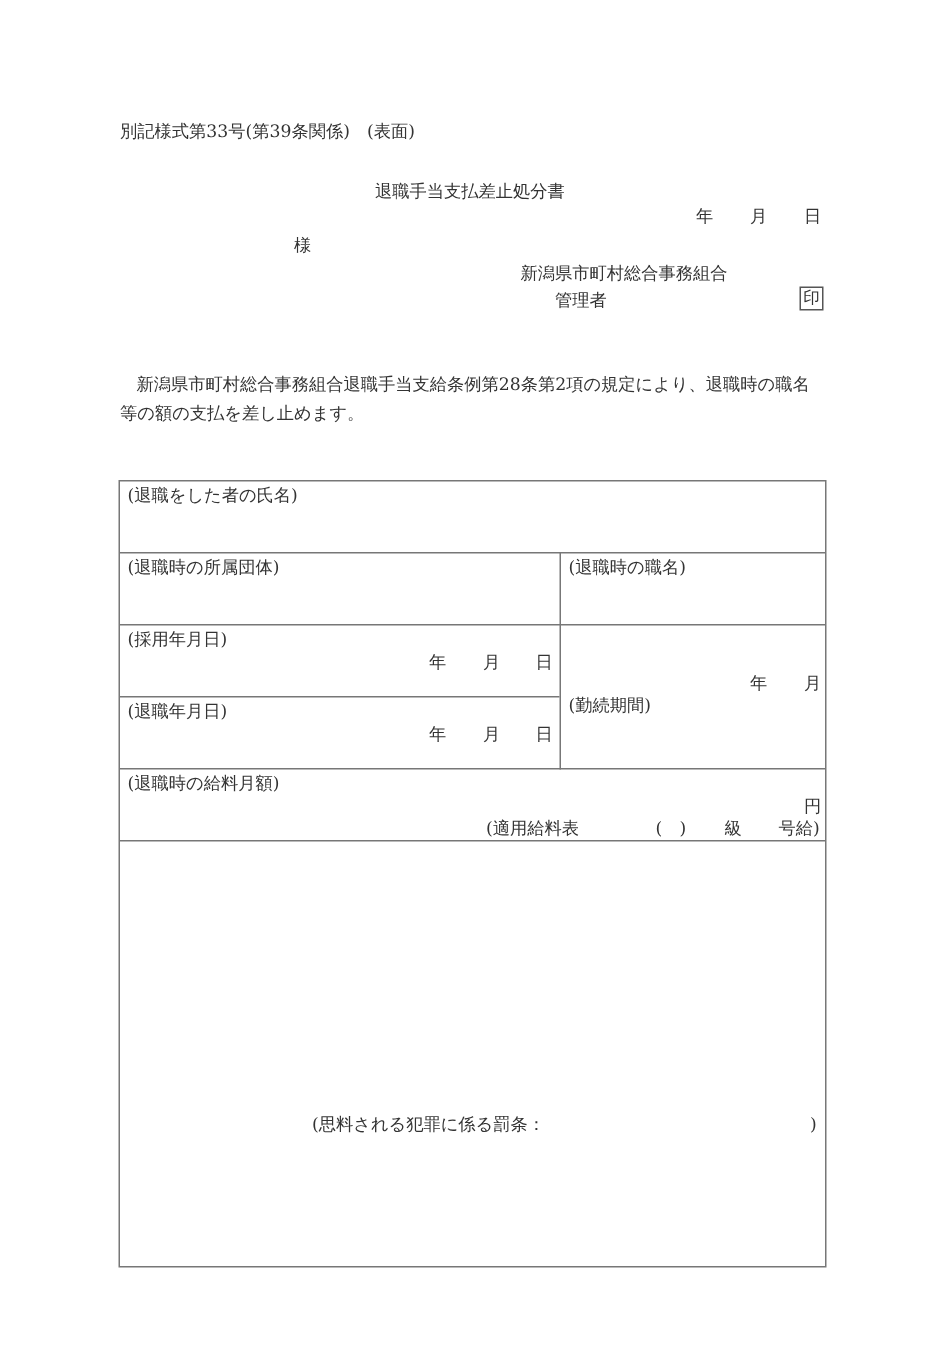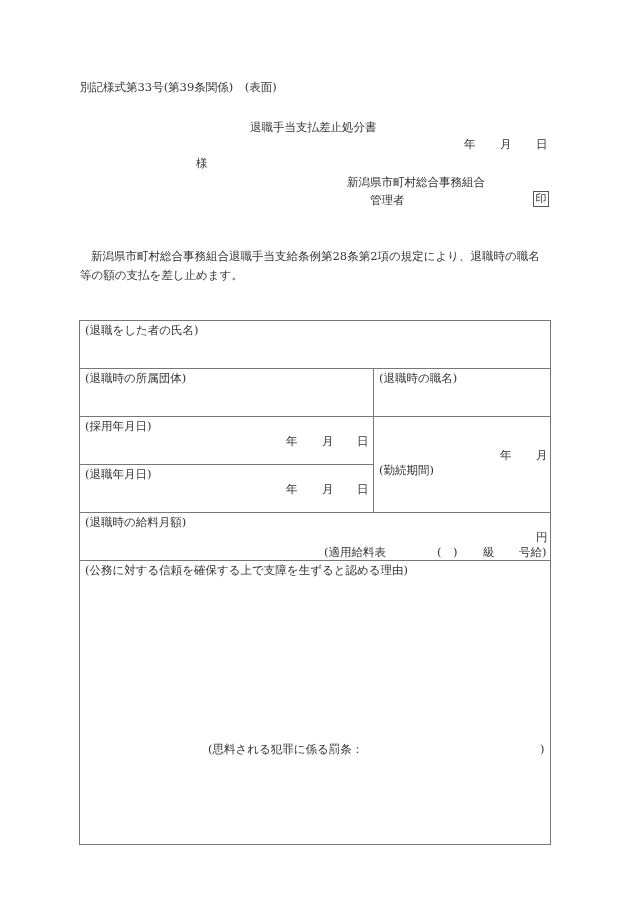--- a/index.html
+++ b/index.html
@@ -61,17 +61,16 @@
   <div class="cell-label" style="left:242px;top:161px;">月</div>
   <div class="cell-label" style="left:277px;top:161px;">日</div>
 
   <div class="cell-label" style="left:5px;top:194px;">(退職時の給料月額)</div>
   <div class="cell-label" style="left:456px;top:209px;">円</div>
   <div class="cell-label" style="left:244px;top:224px;">(適用給料表</div>
   <div class="cell-label" style="left:357px;top:224px;">(　)</div>
   <div class="cell-label" style="left:403px;top:224px;">級</div>
   <div class="cell-label" style="left:439px;top:224px;">号給)</div>
 
-  <div class="cell-label" style="left:5px;top:242px;">(公務に対する信頼を確保する上で支障を生ずると認める理由)</div>
   <div style="position:absolute;left:0;top:258px;width:470px;height:160px;"></div>
   <div class="cell-label" style="left:128px;top:421px;">(思料される犯罪に係る罰条：</div>
   <div class="cell-label" style="left:460px;top:421px;">)</div>
 </div>
 
 </body></html>

